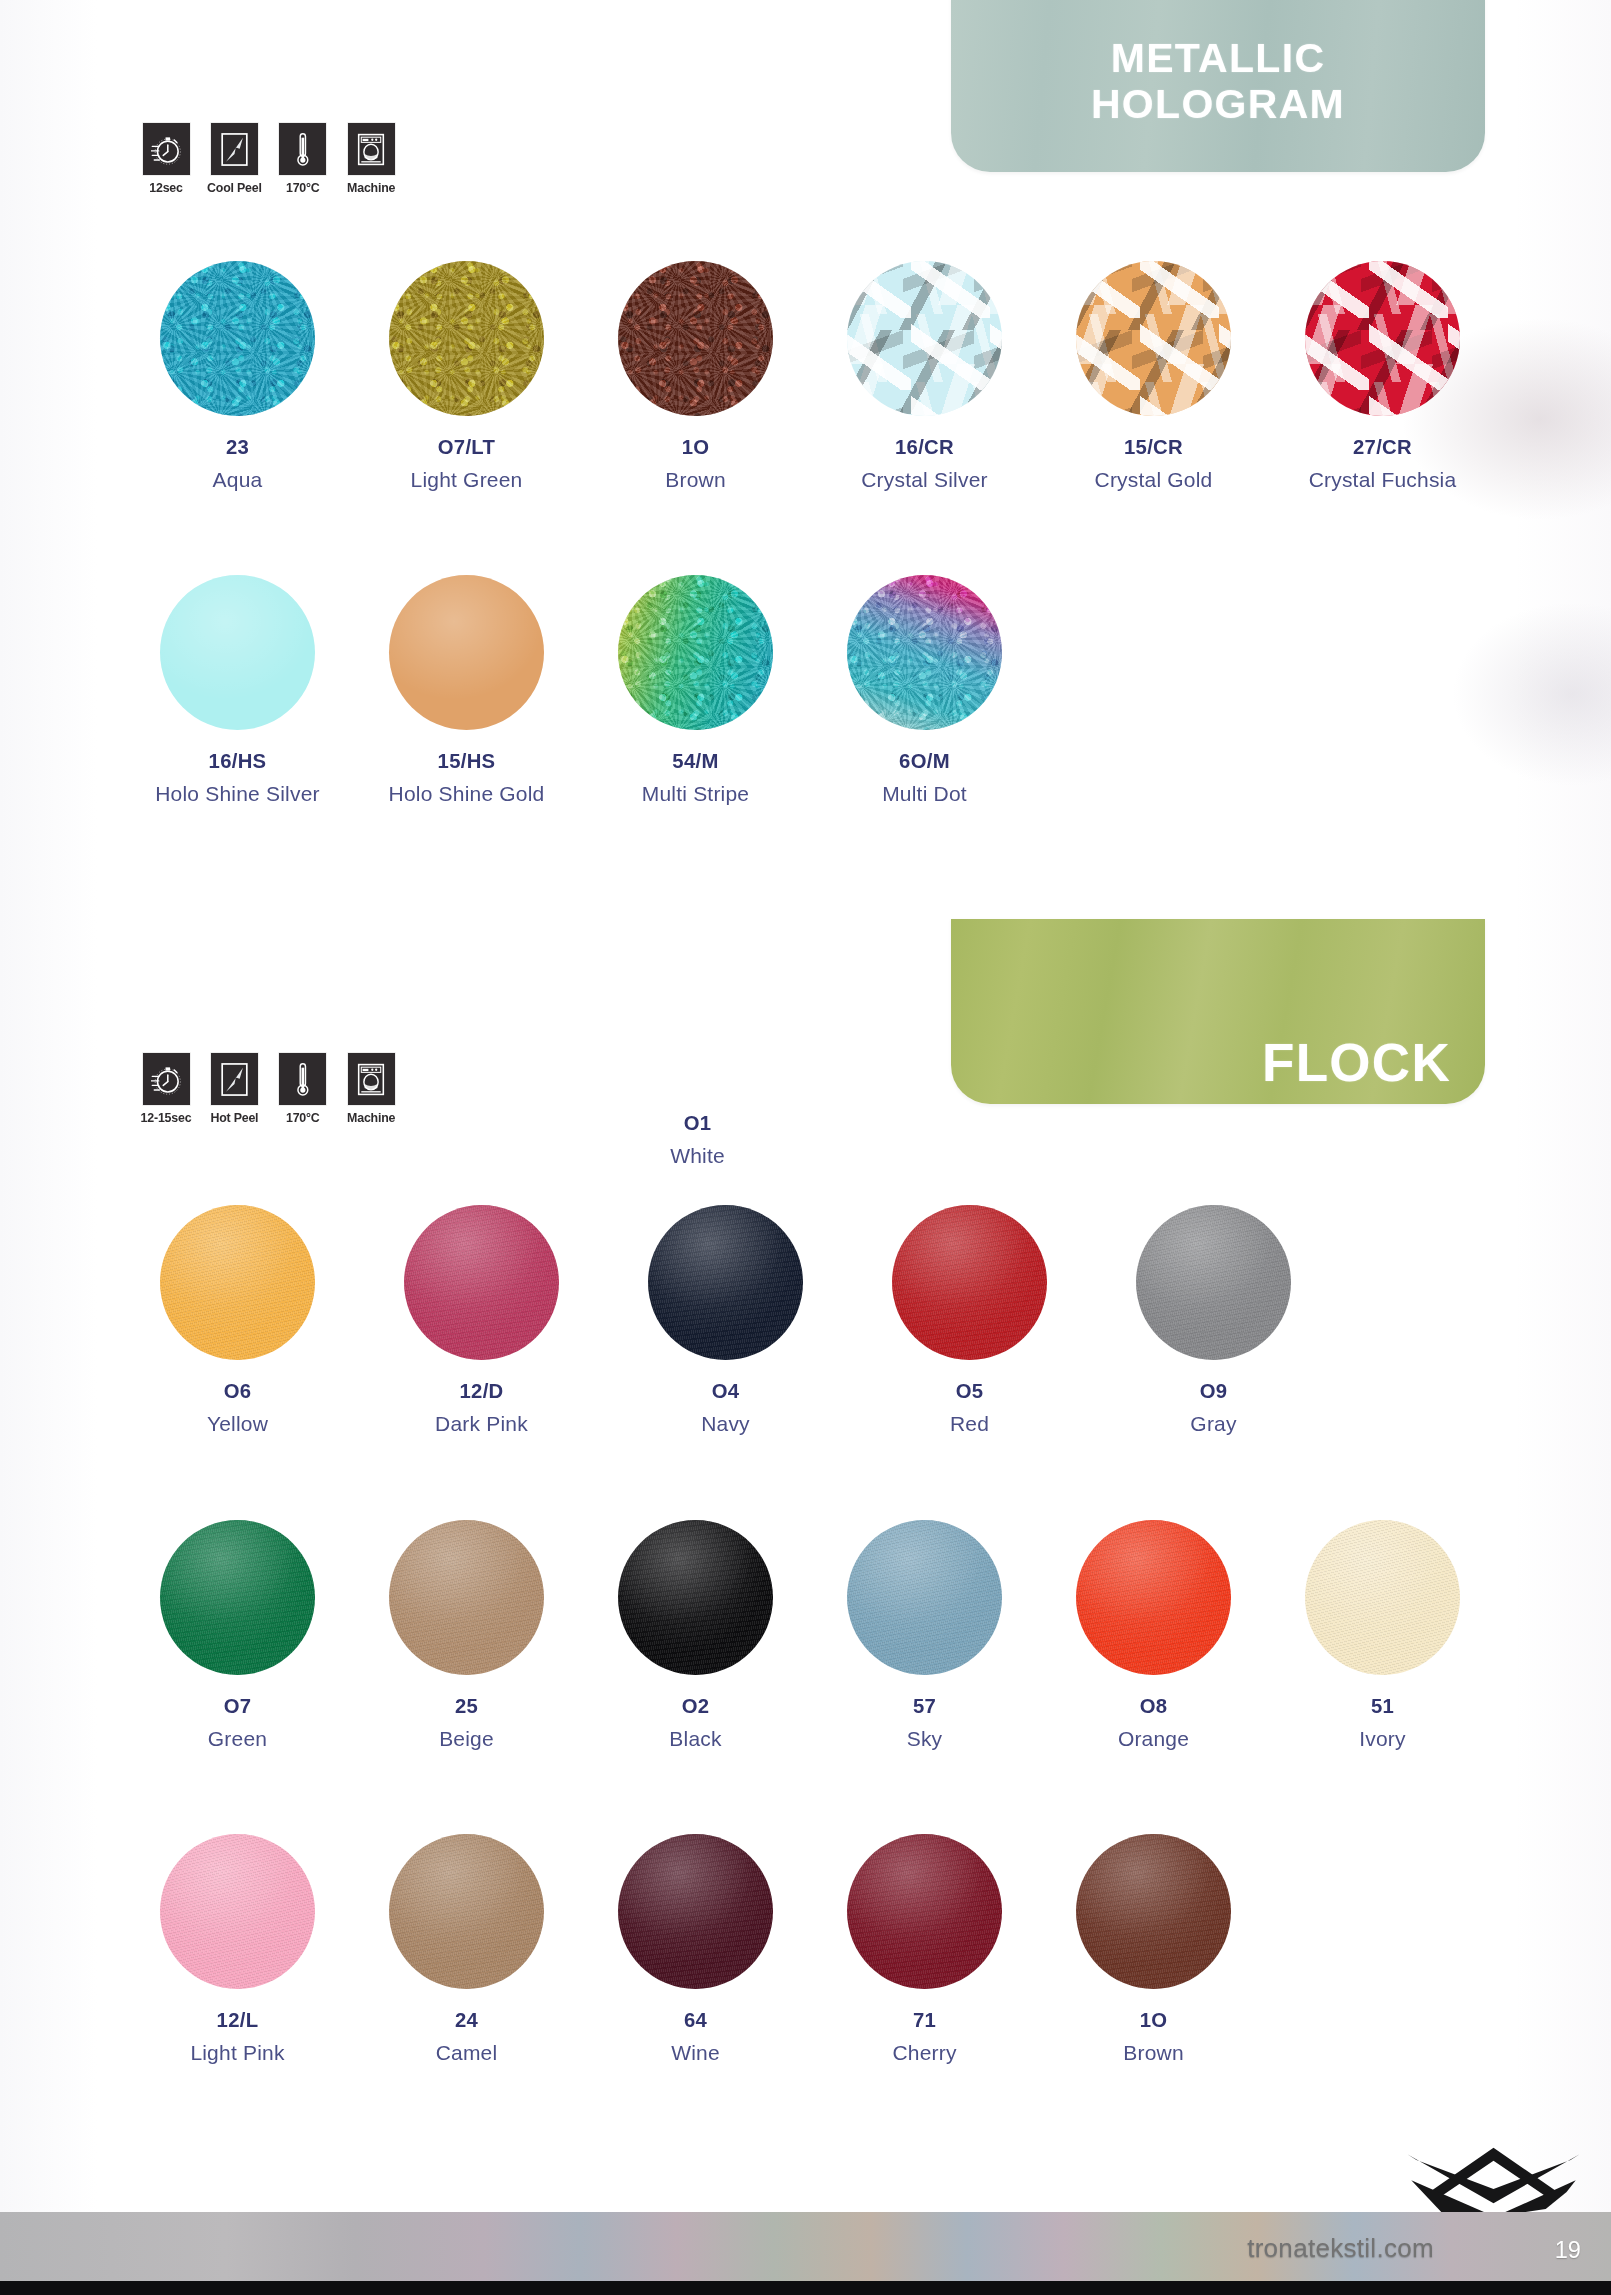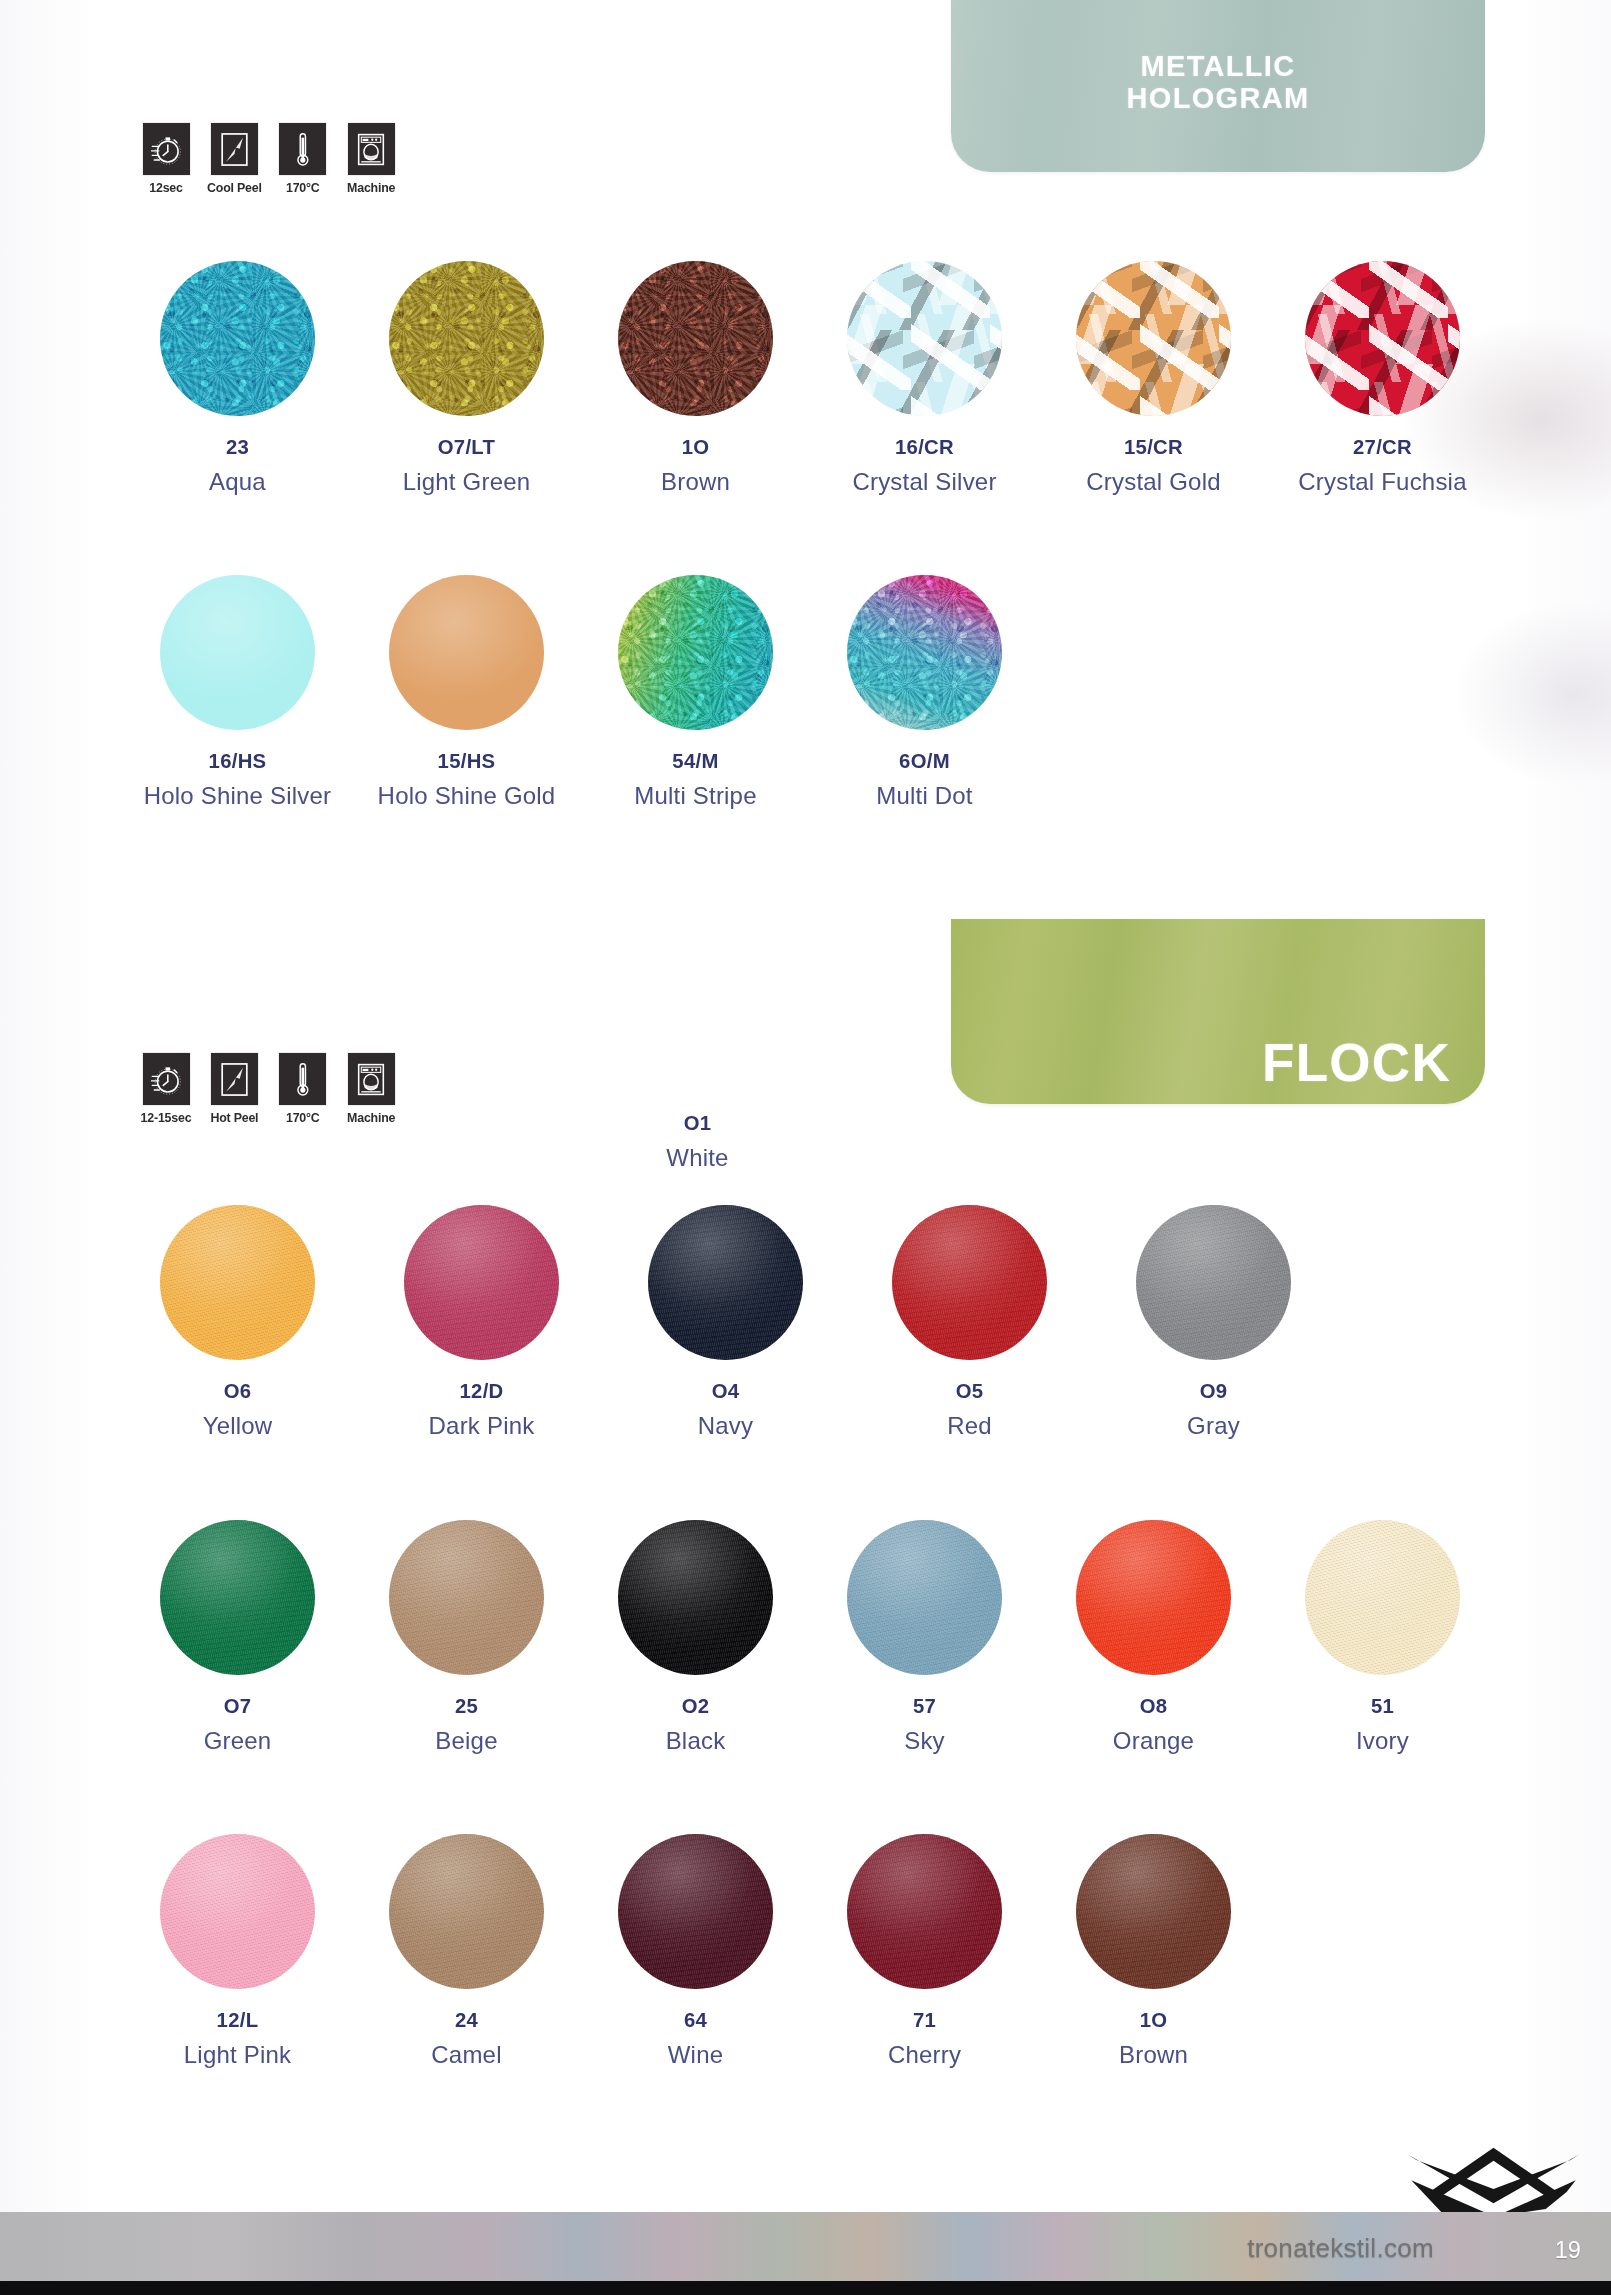--- a/index.html
+++ b/index.html
@@ -41,21 +41,21 @@
     background:
       linear-gradient(95deg,
         #b9ccc6 0%, #aec4bf 18%, #b6cac4 38%,
         #a9c0bb 58%, #b3c7c2 78%, #a6bdb8 100%);
     align-items: center;
     text-align: center;
     padding-bottom: 3.9px;
     box-shadow: 0 1.3px 3.9px rgba(0,0,0,.05);
   }
   .banner-metallic .line {
-    font-size: 29px;
+    font-size: 41px;
     font-weight: 600;
     line-height: 1.12;
     text-shadow: 0 0 2px rgba(255,255,255,.35);
   }
 
   .banner-flock {
     left: 951px; top: 919px;
     width: 534px; height: 185px;
     background:
       linear-gradient(100deg,
@@ -126,21 +126,21 @@
 
   .code {
     margin-top: 19.7px;
     font-size: 20.3px;
     font-weight: 700;
     color: #31356e;
     letter-spacing: 0.3px;
   }
   .cname {
     margin-top: 9.2px;
-    font-size: 24px;
+    font-size: 21px;
     font-weight: 400;
     color: #4a4f86;
     letter-spacing: 0.2px;
   }
 
   
   
   .tex-glitter::after {
     content: "";
     position: absolute; inset: 0;

